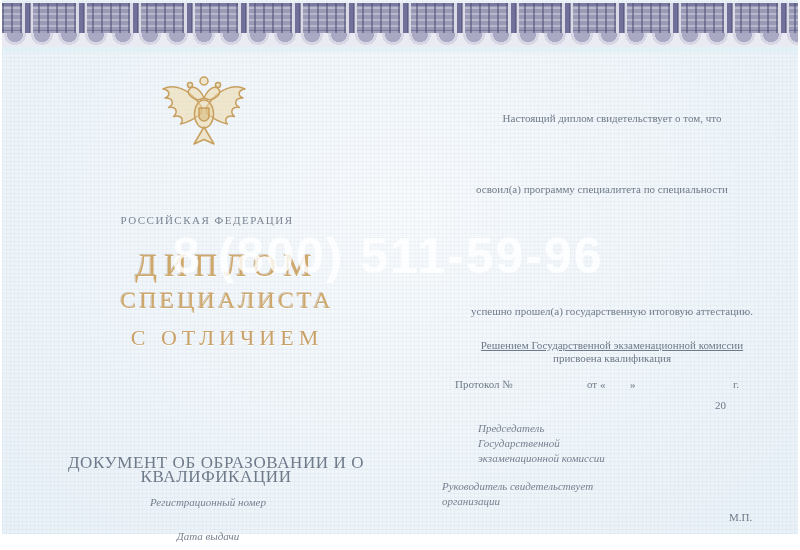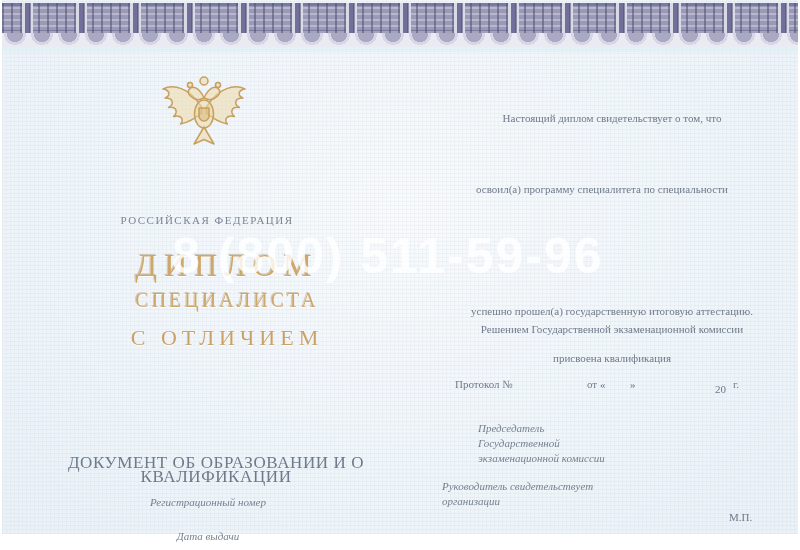--- a/index.html
+++ b/index.html
@@ -30,39 +30,39 @@
   .txt{position:absolute;color:#6f7a8a;font-size:11px;line-height:14px;}
   .center{text-align:center;margin-top:48px;}
   .it{font-style:italic;color:#77818f;}
 
   
   .country{left:60px;top:165px;width:290px;letter-spacing:1.5px;font-size:11px;color:#7b8594;text-align:center;}
   .title-block{position:absolute;left:58px;top:248px;width:334px;text-align:center;
          color:#cda76b;font-family:"Liberation Serif",serif;}
   .title-l1{font-size:32px;line-height:34px;letter-spacing:7px;
          text-shadow:0 1px 0 rgba(255,255,255,0.9), -1px -1px 0 rgba(158,118,60,0.35);}
-  .title-l2{font-size:20px;line-height:36px;letter-spacing:3px;
+  .title-l2{font-size:24px;line-height:36px;letter-spacing:3px;
          text-shadow:0 1px 0 rgba(255,255,255,0.9), -1px -1px 0 rgba(158,118,60,0.35);}
   .title-l3{font-size:22px;line-height:22px;letter-spacing:5px;margin-top:9px;color:#c9a168;
          text-shadow:0 1px 0 rgba(255,255,255,0.9);}
   .eagle{position:absolute;left:152px;top:66px;width:100px;height:100px;}
 
   .doc-type{left:48px;top:408px;width:332px;letter-spacing:0.6px;font-size:17px;}
   .reg-label{left:40px;top:447px;width:332px;}
   .date-label{left:40px;top:481px;width:332px;}
 
   .certifies{left:438px;top:63px;width:344px;}
   .program{left:428px;top:134px;width:344px;}
   .attestation{left:425px;top:256px;width:370px;}
-  .decision1{left:430px;top:274px;width:360px;}
+  .decision1{left:430px;top:290px;width:360px;text-decoration:underline;}
   .decision2{left:430px;top:303px;width:360px;}
   .protocol-label{left:453px;top:377px;}
   .protocol-from{left:585px;top:377px;}
   .protocol-close{left:628px;top:377px;}
-  .protocol-year{left:713px;top:382px;}
+  .protocol-year{left:713px;top:398px;}
   .protocol-suffix{left:731px;top:377px;}
   .chairman{left:440px;top:421px;width:250px;line-height:15px;margin-left:36px;}
   .head-org{left:440px;top:479px;width:260px;line-height:15px;}
   .seal{left:727px;top:510px;text-align:right;}
 
   .watermark{position:absolute;left:170px;top:227px;width:520px;
          font-family:"Liberation Sans","DejaVu Sans",sans-serif;
          font-size:50px;font-weight:bold;letter-spacing:2px;
          color:rgba(255,255,255,0.82);white-space:nowrap;z-index:5;}
 </style>

